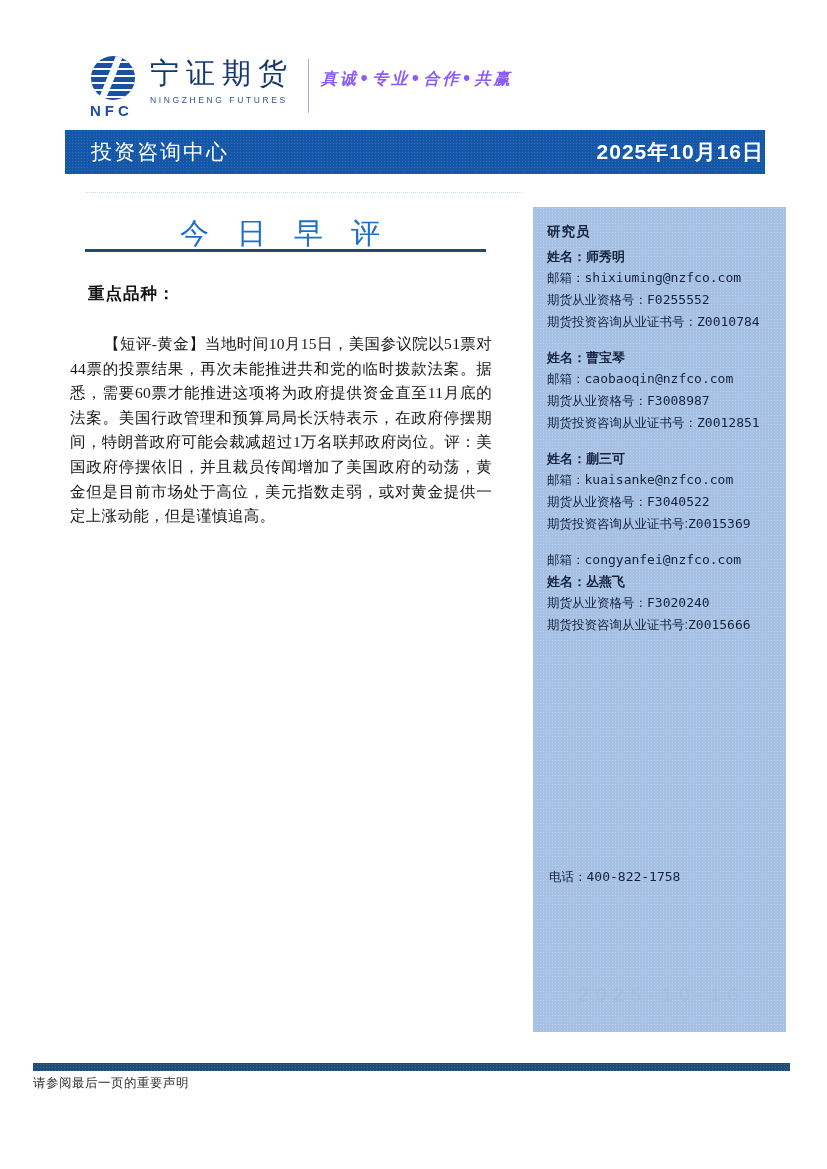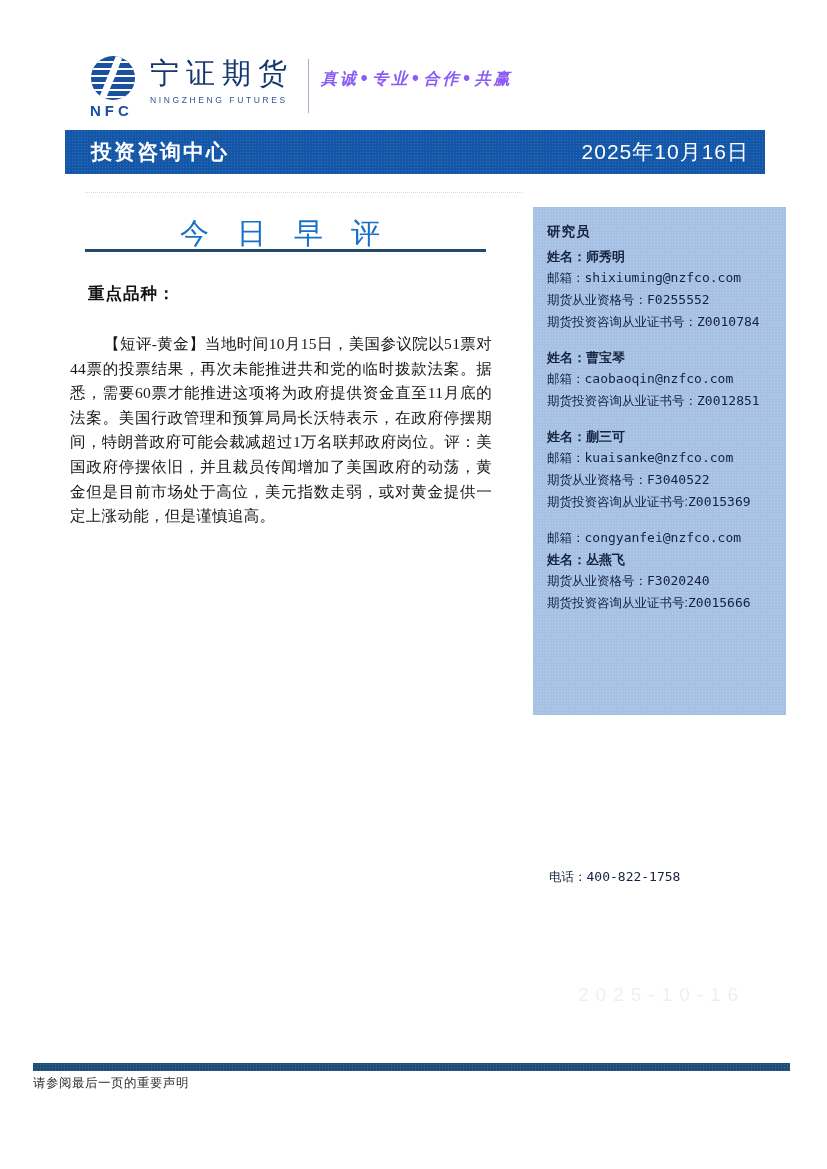--- a/index.html
+++ b/index.html
@@ -33,22 +33,22 @@
   }
   
   .dept-bar{
     position:absolute;left:65px;top:130px;width:700px;height:44px;
     background:#1457a8;
     background-image:radial-gradient(rgba(255,255,255,.13) 1px,transparent 1px);
     background-size:3px 3px;
     display:flex;align-items:center;justify-content:space-between;
     color:#ffffff;
   }
-  .dept-name{font-size:21px;font-weight:bold;padding-left:26px;letter-spacing:2px;}
-  .dept-date{font-size:21px;font-weight:normal;padding-right:16px;letter-spacing:1px;}
+  .dept-name{font-size:21px;font-weight:normal;padding-left:26px;letter-spacing:2px;}
+  .dept-date{font-size:21px;font-weight:bold;padding-right:1px;letter-spacing:1px;}
   .artifact-dotted{
     position:absolute;left:85px;top:192px;width:437px;height:0;
     border-top:1px dotted #aadadb;opacity:.8;
   }
   
   .report-title{
     position:absolute;left:85px;top:214px;width:400px;
     text-align:center;font-size:29px;font-weight:500;color:#1a6fc9;
     letter-spacing:10px;white-space:nowrap;
   }
@@ -61,21 +61,21 @@
     font-size:16.5px;font-weight:bold;color:#111111;letter-spacing:1px;
   }
   .body-copy{
     position:absolute;left:70px;top:332px;width:422px;
     font-family:"Liberation Serif",serif;font-size:15.5px;line-height:24.6px;
     color:#151515;text-align:justify;letter-spacing:.3px;
   }
   .body-copy p{margin:0 0 13px 0;text-indent:2.2em;}
   
   .panel{
-    position:absolute;left:533px;top:207px;width:253px;height:508px;
+    position:absolute;left:533px;top:207px;width:253px;height:825px;
     background:#a6c1e4;
     background-image:radial-gradient(rgba(255,255,255,.22) 1px,transparent 1px);
     background-size:3px 3px;
     box-sizing:border-box;padding:16px 14px;color:#14213d;
   }
   .panel-heading{font-size:13.5px;font-weight:bold;letter-spacing:1px;margin-bottom:5px;}
   .researcher{margin-bottom:14px;}
   .r-line{font-size:12.5px;line-height:21px;white-space:nowrap;}
   .r-name-line{font-weight:bold;font-size:13px;}
   .mono{font-family:"DejaVu Sans Mono",monospace;font-size:13px;}
@@ -151,20 +151,21 @@
     <div class="researcher">
       <div class="r-line r-name-line"><span>姓名：</span><span>师秀明</span></div>
       <div class="r-line"><span>邮箱：</span><span class="mono">shixiuming@nzfco.com</span></div>
       <div class="r-line"><span>期货从业资格号：</span><span class="mono">F0255552</span></div>
       <div class="r-line"><span>期货投资咨询从业证书号：</span><span class="mono">Z0010784</span></div>
     </div>
 
     <div class="researcher">
       <div class="r-line r-name-line"><span>姓名：</span><span>曹宝琴</span></div>
       <div class="r-line"><span>邮箱：</span><span class="mono">caobaoqin@nzfco.com</span></div>
+      <div class="r-line"><span>期货从业资格号：</span><span class="mono">F3008987</span></div>
       <div class="r-line"><span>期货投资咨询从业证书号：</span><span class="mono">Z0012851</span></div>
     </div>
 
     <div class="researcher">
       <div class="r-line r-name-line"><span>姓名：</span><span>蒯三可</span></div>
       <div class="r-line"><span>邮箱：</span><span class="mono">kuaisanke@nzfco.com</span></div>
       <div class="r-line"><span>期货从业资格号：</span><span class="mono">F3040522</span></div>
       <div class="r-line"><span>期货投资咨询从业证书号:</span><span class="mono">Z0015369</span></div>
     </div>
 

